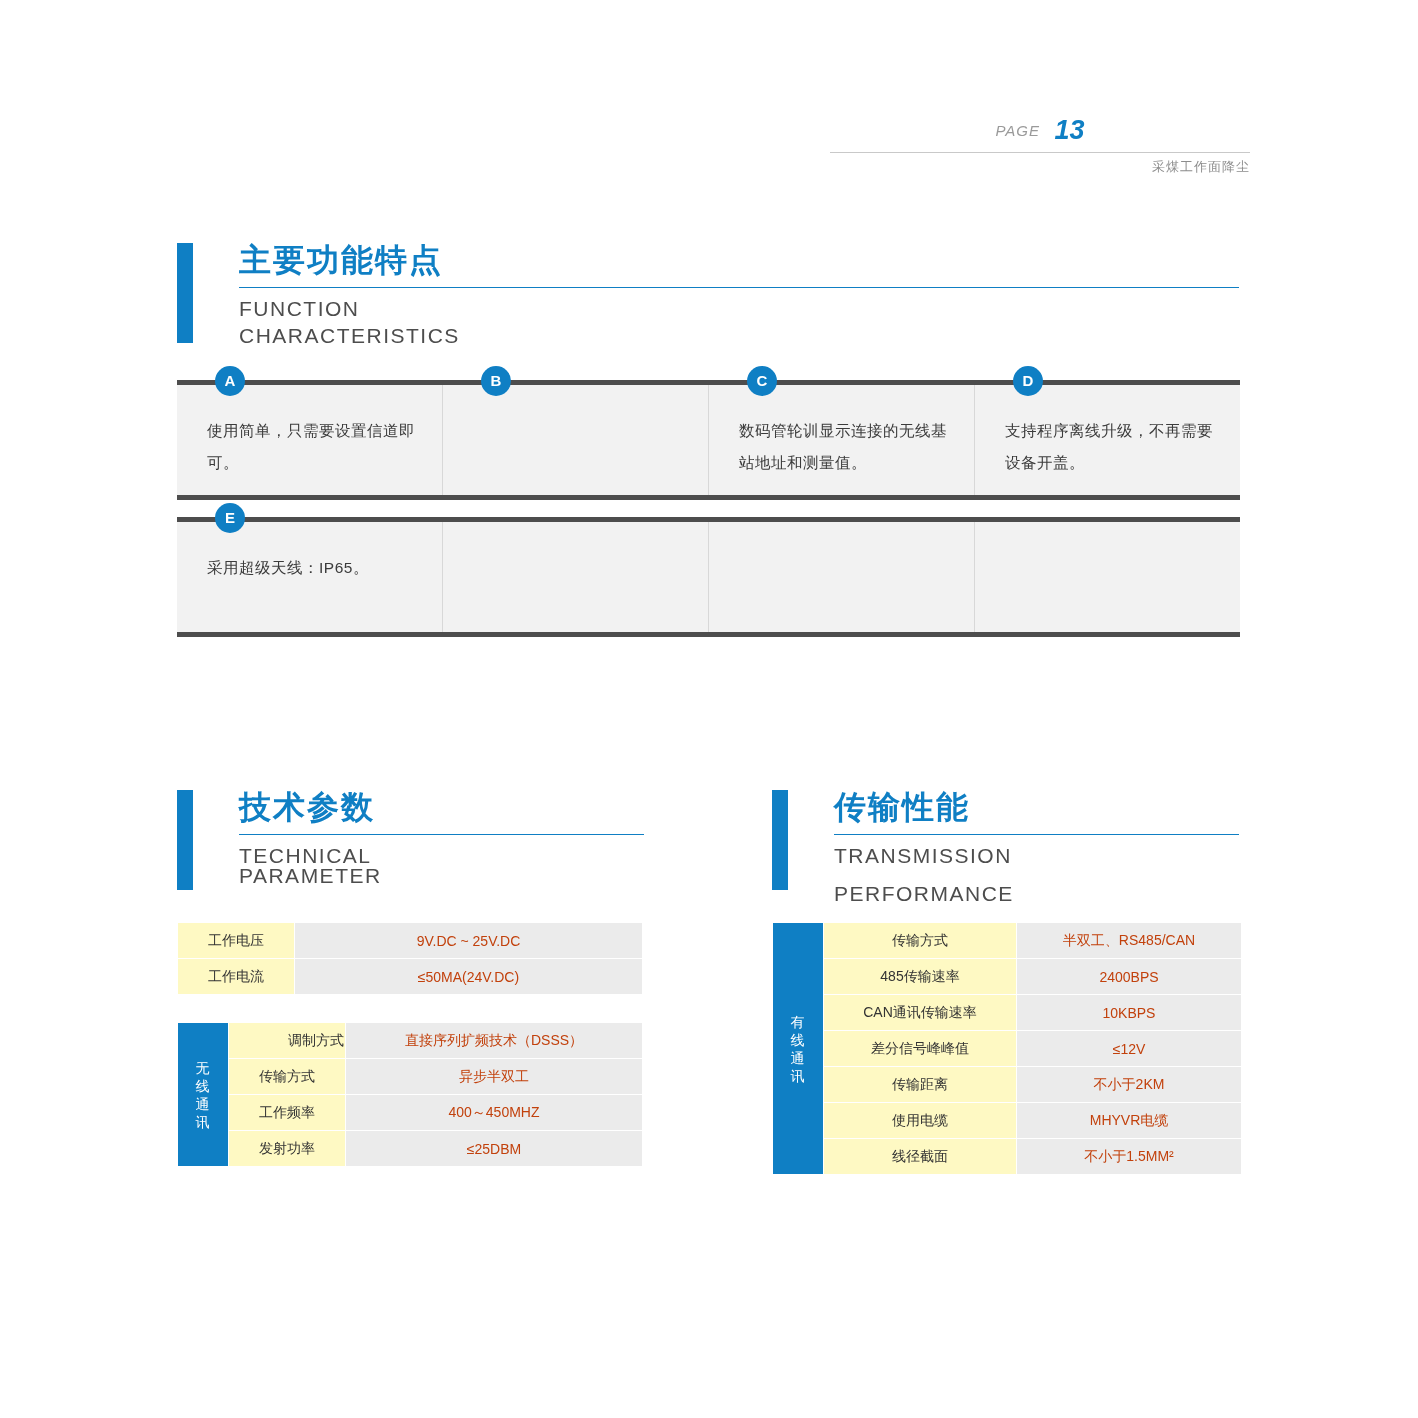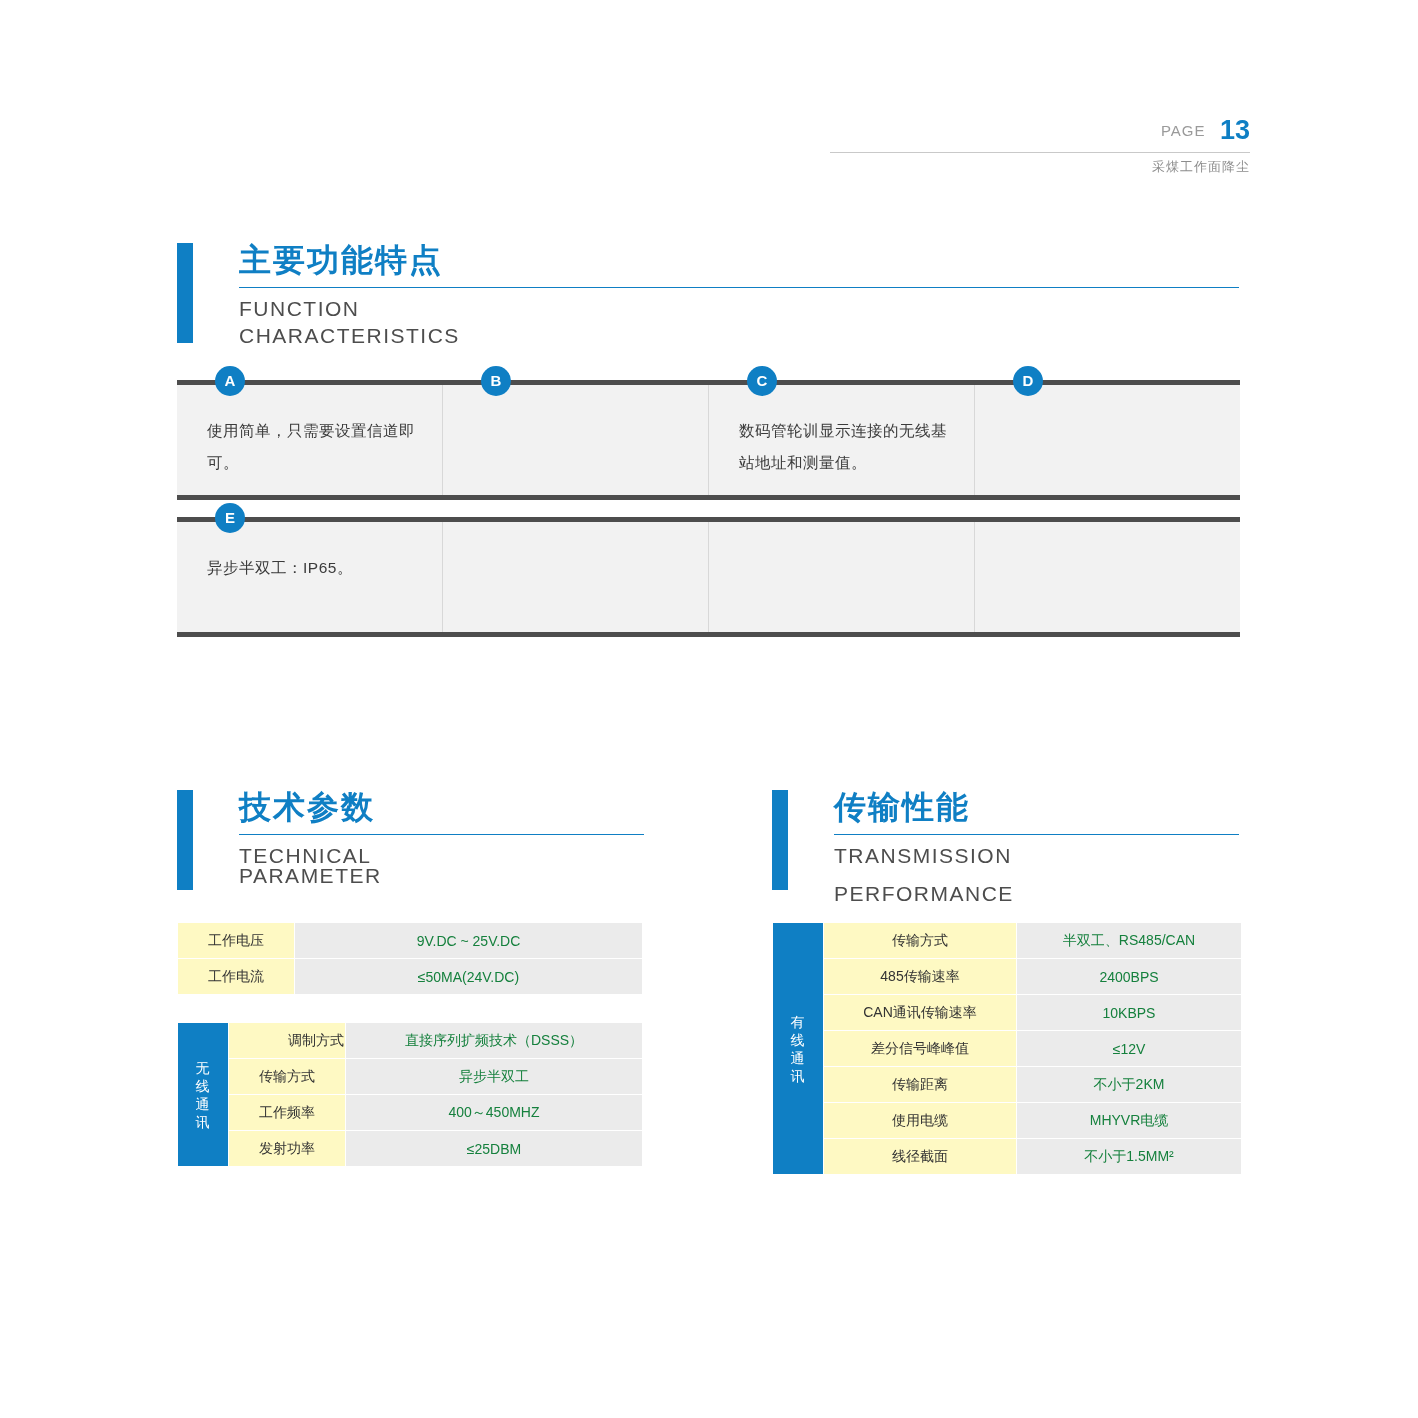--- a/index.html
+++ b/index.html
@@ -15,21 +15,22 @@
     color: #333333;
     overflow: hidden;
   }
 
   
   .page-header {
     position: absolute;
     top: 115px;
     right: 168px;
     width: 420px;
-    text-align: right;
+    text-align: center;
+    font-style: italic;
   }
   .page-header .page-word {
     font-size: 15px;
     letter-spacing: 1px;
     color: #9a9a9a;
     vertical-align: middle;
   }
   .page-header .page-num {
     font-size: 27px;
     font-weight: bold;
@@ -149,21 +150,21 @@
     position: absolute;
   }
   .spec-table {
     border-collapse: collapse;
     width: 100%;
     table-layout: fixed;
   }
   .spec-table td {
     height: 33px;
     font-size: 14px;
-    color: #15803d;
+    color: #c2410c;
     text-align: center;
     vertical-align: middle;
     border: 1px solid #ffffff;
   }
   td.k {
     background: #fef9c3;
     color: #333333;
   }
   td.v {
     background: #ebebeb;
@@ -215,27 +216,28 @@
     </div>
     <div class="fc-cell">
       <div class="fc-badge">B</div>
     </div>
     <div class="fc-cell">
       <div class="fc-badge">C</div>
       <div class="txt">数码管轮训显示连接的无线基站地址和测量值。</div>
     </div>
     <div class="fc-cell">
       <div class="fc-badge">D</div>
+      <div class="txt">支持程序离线升级，不再需要设备开盖。</div>
     </div>
   </div>
 
   <div class="fc-row">
     <div class="fc-cell">
       <div class="fc-badge">E</div>
-      <div class="txt">异步半双工：IP65。</div>
+      <div class="txt">采用超级天线：IP65。</div>
     </div>
     <div class="fc-cell">
       <div class="txt"></div>
     </div>
     <div class="fc-cell">
       <div class="txt"></div>
     </div>
     <div class="fc-cell">
       <div class="txt"></div>
     </div>

